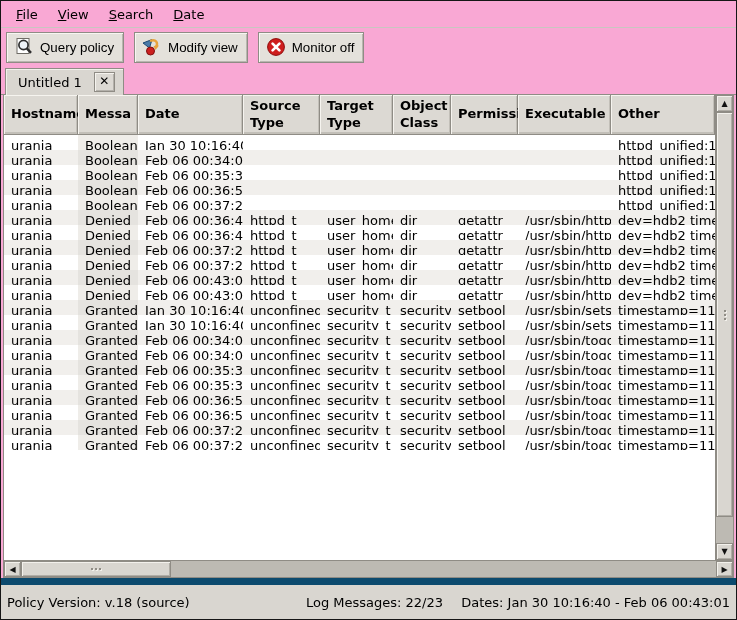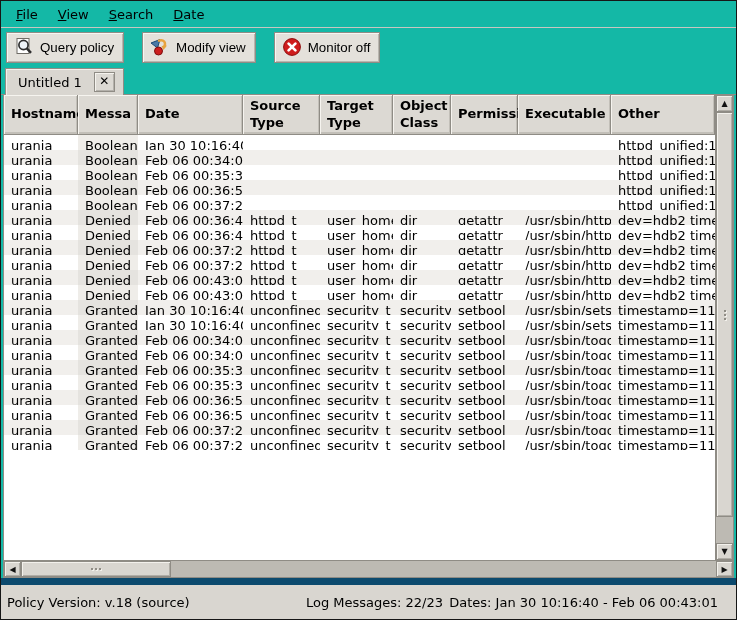--- a/index.html
+++ b/index.html
@@ -1,29 +1,29 @@
 <!DOCTYPE html>
 <html><head>
 <meta charset="utf-8">
 <style>
   * { box-sizing: border-box; margin: 0; padding: 0; }
   html,body { width: 737px; height: 620px; }
   body { font-family: "DejaVu Sans", "Liberation Sans", sans-serif; font-size: 13px; color:#000; }
 
-  .window { width: 737px; height: 620px; background:#14b8a6; border:1px solid #161616;
+  .window { width: 737px; height: 620px; background:#f9a8d4; border:1px solid #161616;
             display:flex; flex-direction:column; overflow:hidden; }
 
   
   .menubar { height:27px; display:flex; align-items:center; padding:0 6px; gap:2px;
              border-bottom:1px solid #c9c6c0; }
   .menu-item { display:inline-block; padding:3px 9px; cursor:default; }
   .menu-item::first-letter { text-decoration: underline; }
 
   
-  .toolbar { height:38px; display:flex; align-items:center; gap:18px; padding:2px 5px; }
+  .toolbar { height:38px; display:flex; align-items:center; gap:10px; padding:2px 5px; }
   .tbtn { display:flex; align-items:center; gap:5px; height:31px; padding:2px 9px 2px 6px;
           background:#e4e1db; border:1px solid #8f8c85;
           box-shadow: inset 1px 1px 0 #f8f6f2, inset -1px -1px 0 #b9b6af; cursor:default; }
   .tbtn .ticon { width:22px; height:22px; display:flex; align-items:center; justify-content:center; }
 
   
   .tabbar { height:29px; display:flex; align-items:flex-end; padding-left:4px;
             border-bottom:1px solid #8f8c85; }
   .tab { display:flex; align-items:center; gap:12px; height:27px; padding:0 8px 0 12px;
          background:#d9d6d0; border:1px solid #8f8c85; border-bottom:none;
@@ -82,21 +82,21 @@
             display:flex; align-items:center; justify-content:center; }
   .grip-v { display:flex; flex-direction:column; gap:2px; }
   .grip-h { display:flex; flex-direction:row; gap:2px; }
   .grip-v i, .grip-h i { width:2px; height:2px; background:#8f8c85; box-shadow:1px 1px 0 #f3f1ec; display:block; }
 
   
   .statusbar { height:21px; flex:0 0 21px; display:flex; align-items:center; position:relative;
                background:#d9d6d0; border-top:7px solid #0c4a6e; padding:17px 6px; }
   .status-left { position:absolute; left:6px; }
   .status-center { position:absolute; left:0; right:0; text-align:center;margin-left:12px; }
-  .status-right { position:absolute; right:18px; }
+  .status-right { position:absolute; right:6px; }
 </style>
 </head>
 <body>
 
 <div class="window">
 
   <div class="menubar">
     <span class="menu-item">File</span>
     <span class="menu-item">View</span>
     <span class="menu-item">Search</span>

